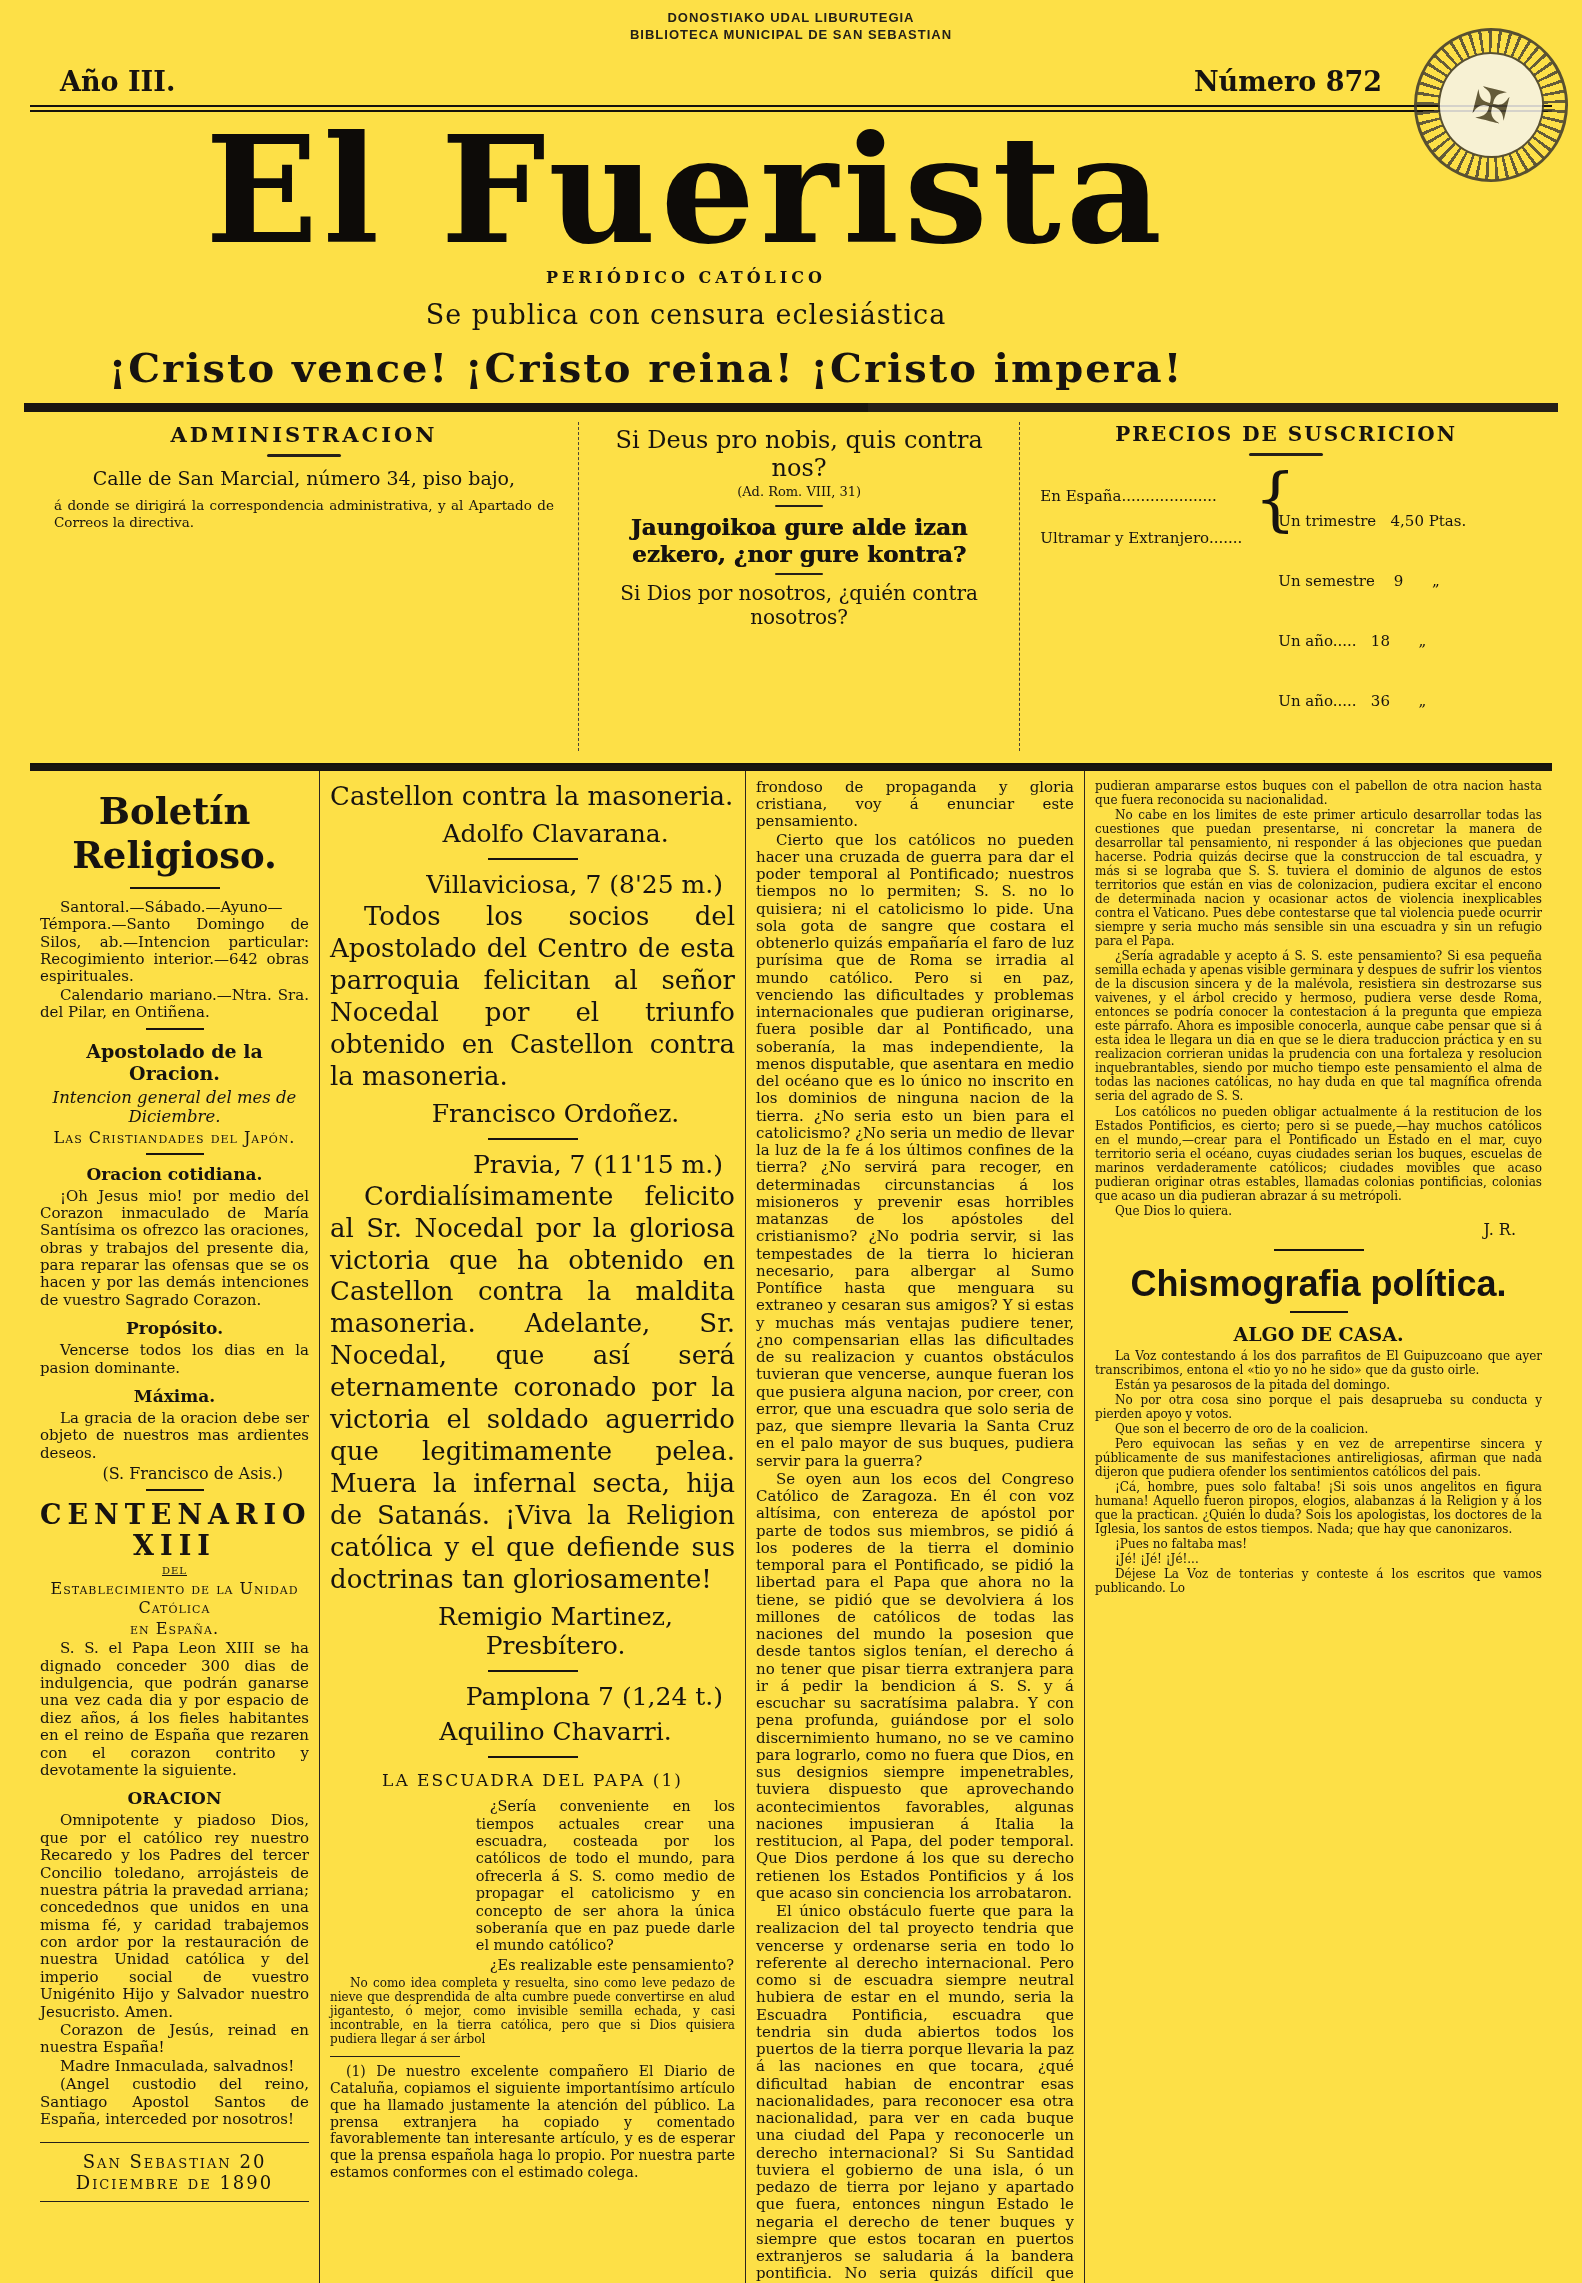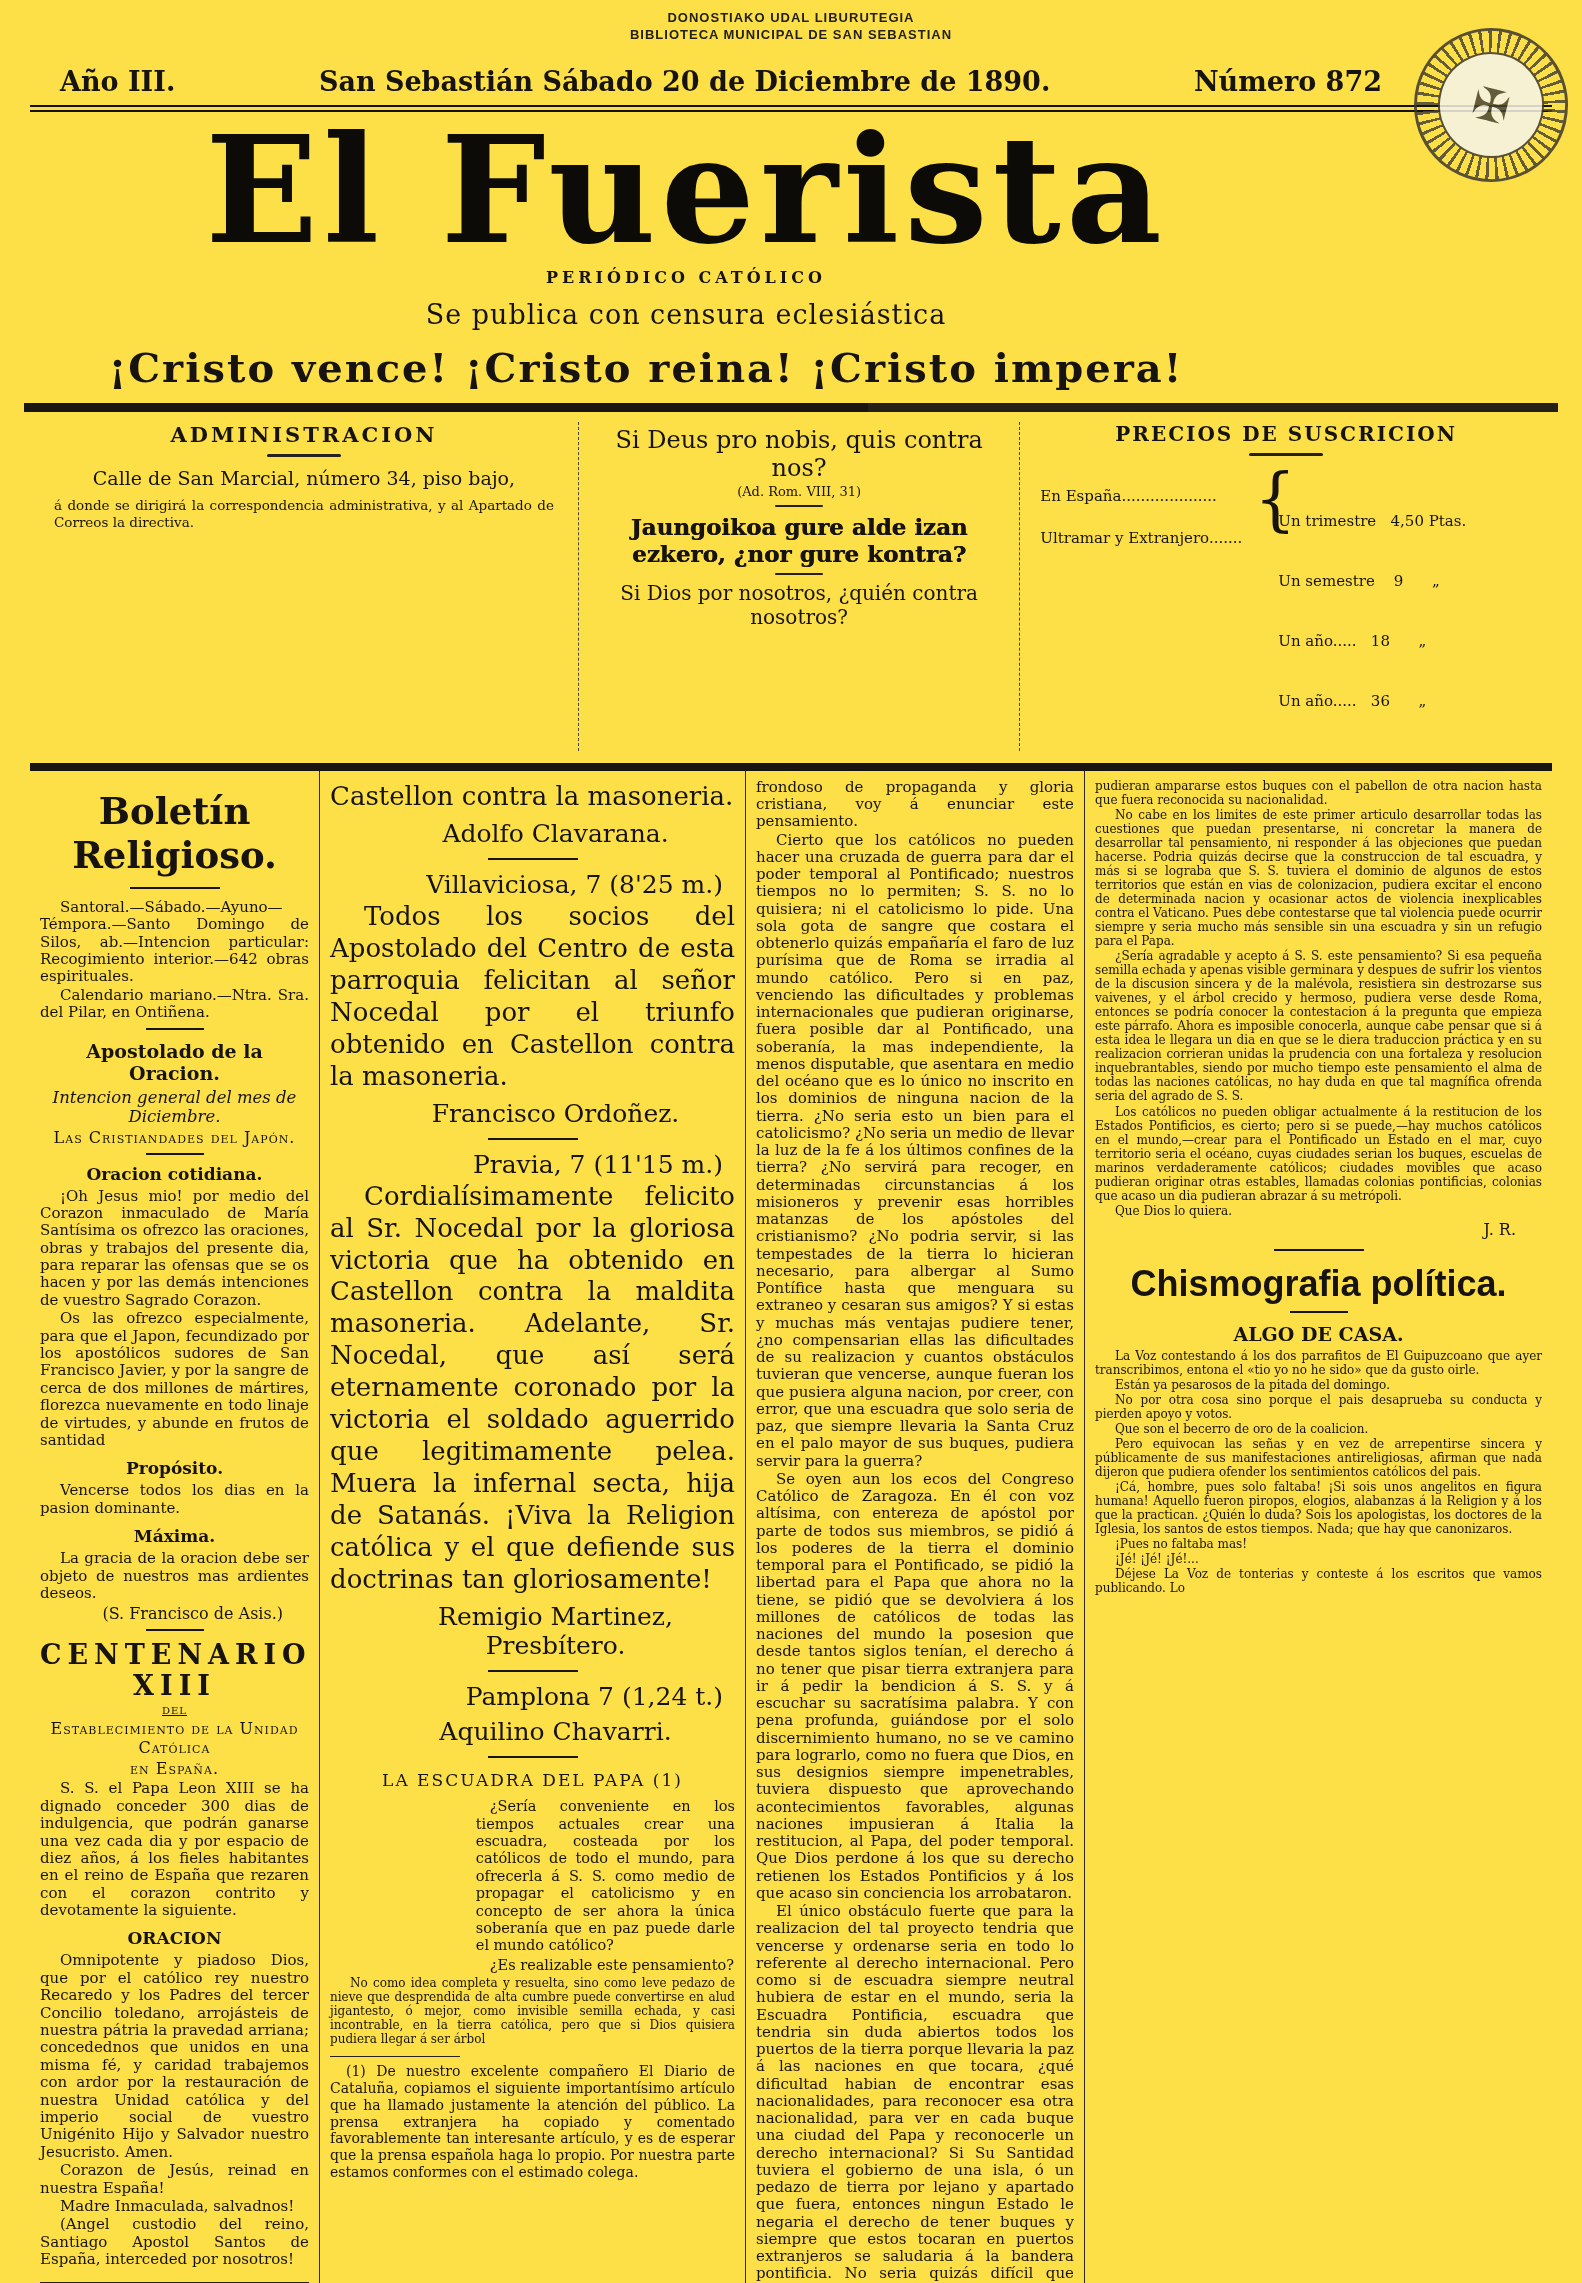--- a/index.html
+++ b/index.html
@@ -91,21 +91,20 @@
     <div>DONOSTIAKO UDAL LIBURUTEGIA</div>
     <div>BIBLIOTECA MUNICIPAL DE SAN SEBASTIAN</div>
   </div>
 
   <div class="seal">
     <div class="seal-inner">✠</div>
   </div>
 
   <div class="header-row">
     <span>Año III.</span>
-    <span>San Sebastián Sábado 20 de Diciembre de 1890.</span>
     <span>Número 872</span>
   </div>
 
   <div class="masthead">
     <div class="masthead-title">El Fuerista</div>
     <div class="masthead-sub1">PERIÓDICO CATÓLICO</div>
     <div class="masthead-sub2">Se publica con censura eclesiástica</div>
     <div class="motto">¡Cristo vence! ¡Cristo reina! ¡Cristo impera!</div>
   </div>
 
@@ -151,21 +150,20 @@
         <div class="blk rule"></div>
         <div class="blk p sm">Santoral.—Sábado.—Ayuno—Témpora.—Santo Domingo de Silos, ab.—Intencion particular: Recogimiento interior.—642 obras espirituales.</div>
         <div class="blk p sm">Calendario mariano.—Ntra. Sra. del Pilar, en Ontiñena.</div>
         <div class="blk rule xs"></div>
         <div class="blk h3 lg">Apostolado de la Oracion.</div>
         <div class="blk pi">Intencion general del mes de Diciembre.</div>
         <div class="blk hsc">Las Cristiandades del Japón.</div>
         <div class="blk rule xs"></div>
         <div class="blk h3">Oracion cotidiana.</div>
         <div class="blk p sm">¡Oh Jesus mio! por medio del Corazon inmaculado de María Santísima os ofrezco las oraciones, obras y trabajos del presente dia, para reparar las ofensas que se os hacen y por las demás intenciones de vuestro Sagrado Corazon.</div>
-        <div class="blk p sm">Os las ofrezco especialmente, para que el Japon, fecundizado por los apostólicos sudores de San Francisco Javier, y por la sangre de cerca de dos millones de mártires, florezca nuevamente en todo linaje de virtudes, y abunde en frutos de santidad</div>
         <div class="blk h3">Propósito.</div>
         <div class="blk p sm">Vencerse todos los dias en la pasion dominante.</div>
         <div class="blk h3">Máxima.</div>
         <div class="blk p sm">La gracia de la oracion debe ser objeto de nuestros mas ardientes deseos.</div>
         <div class="blk sig sm">(S. Francisco de Asis.)</div>
         <div class="blk rule xs"></div>
         <div class="blk h2">CENTENARIO XIII</div>
         <div class="blk hsc xs">del</div>
         <div class="blk hsc">Establecimiento de la Unidad Católica</div>
         <div class="blk hsc">en España.</div>

